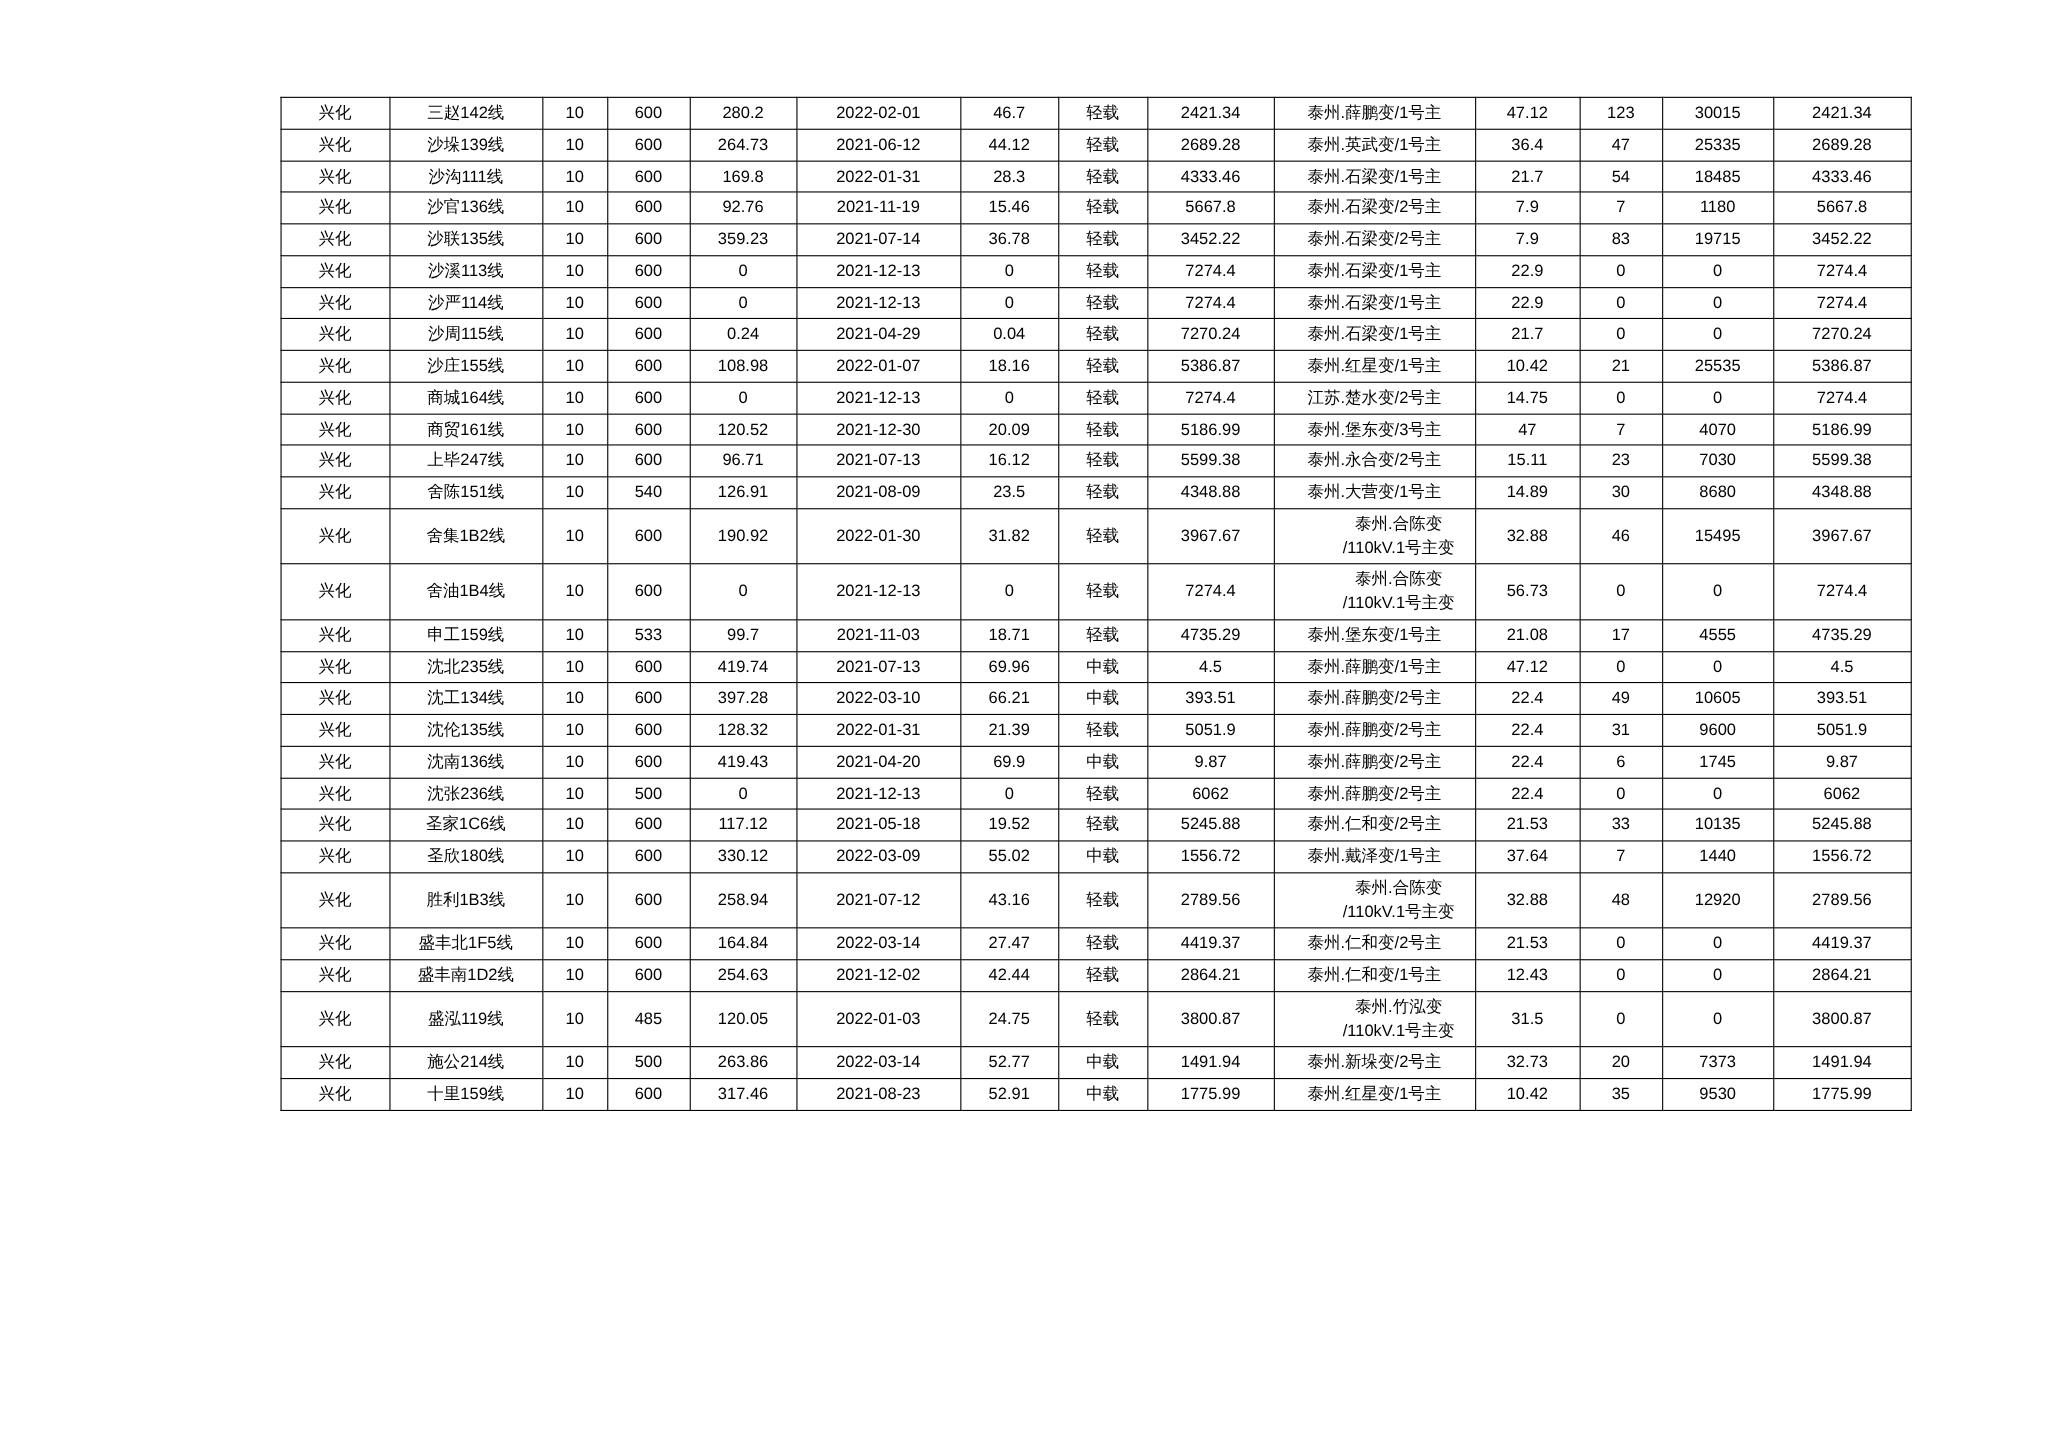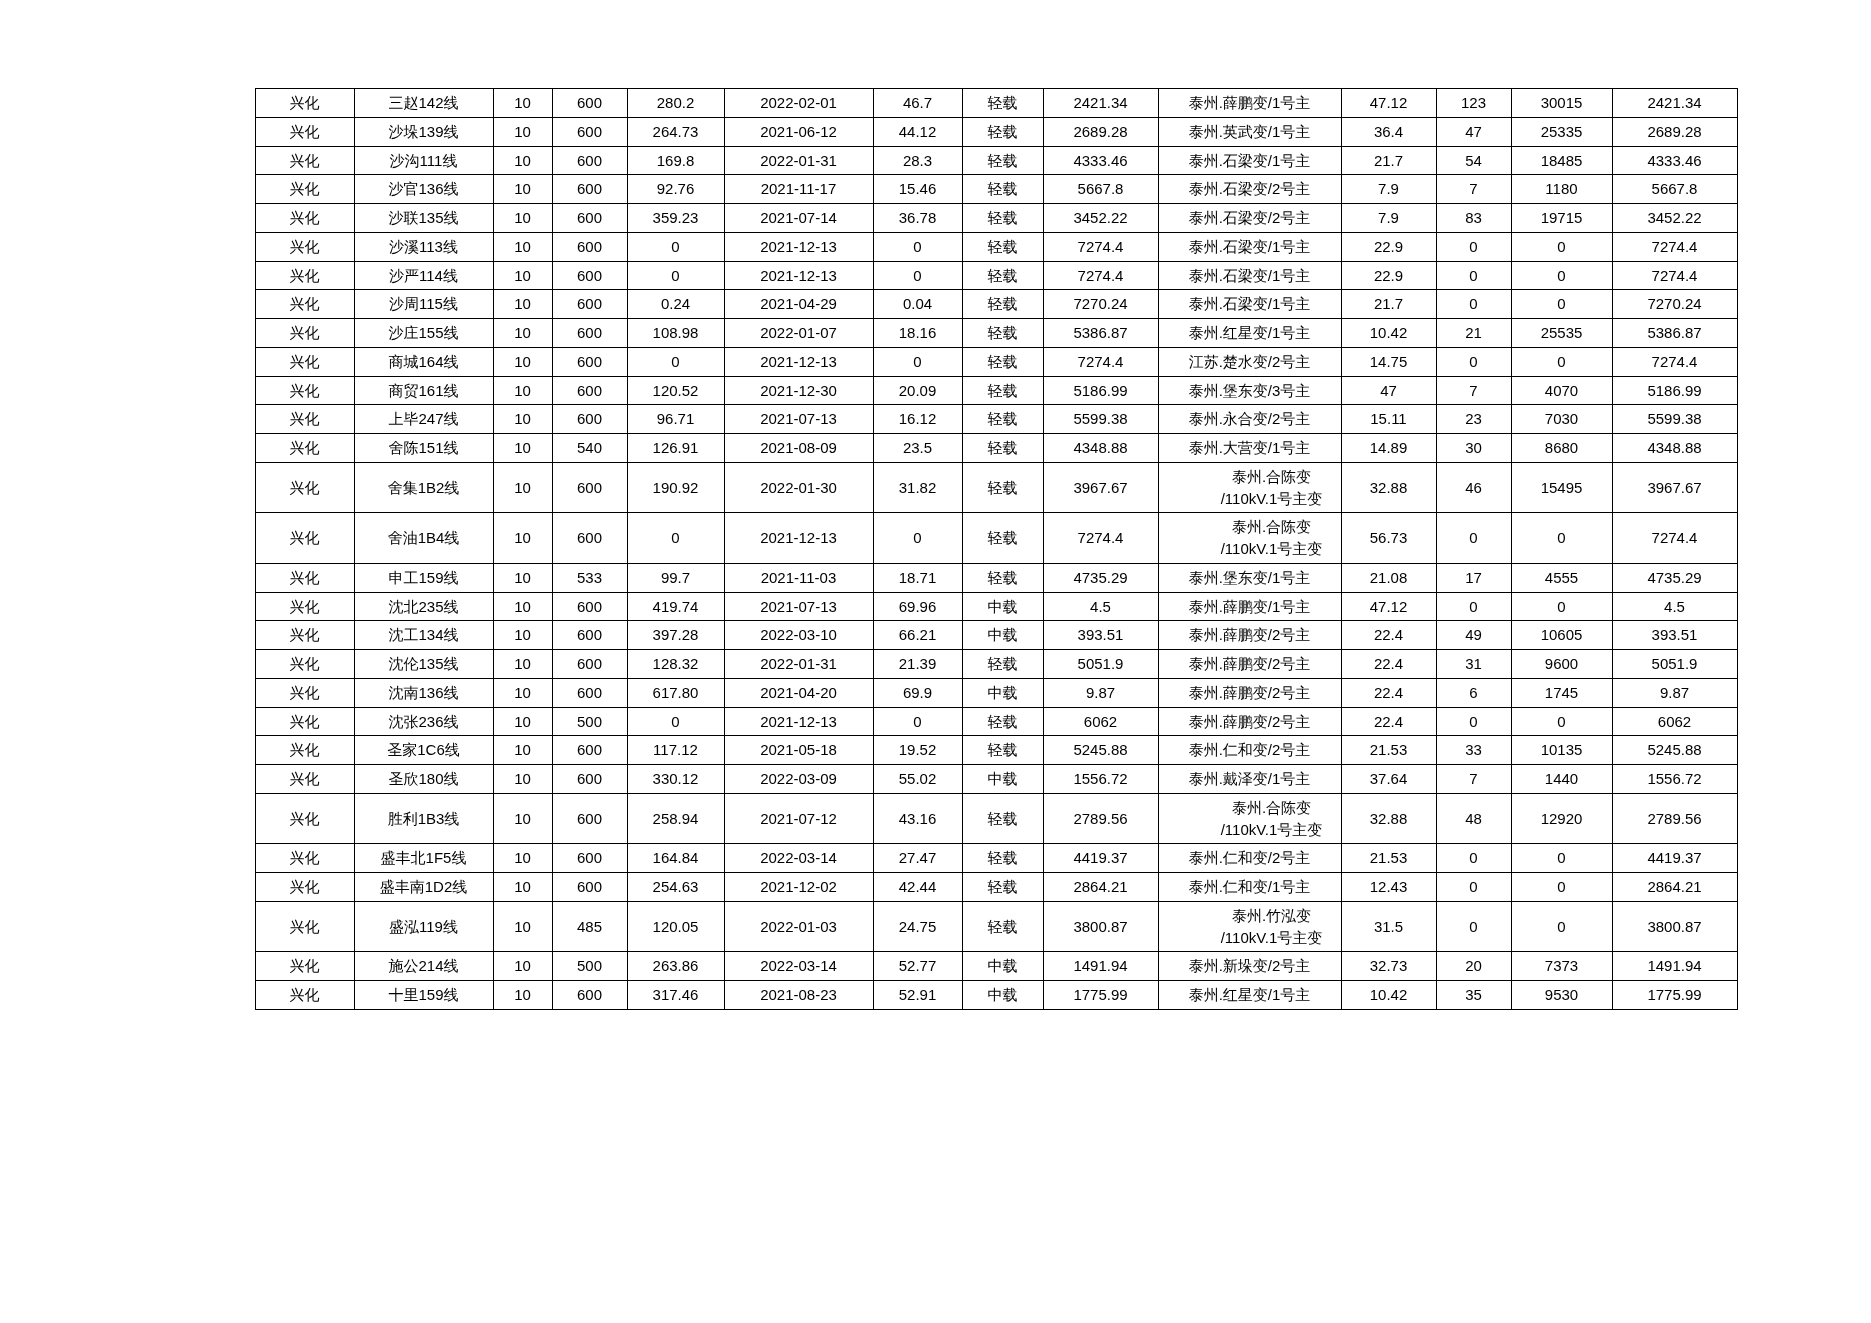--- a/index.html
+++ b/index.html
@@ -114,21 +114,21 @@
             <td class="c11">54</td>
             <td class="c12">18485</td>
             <td class="c13">4333.46</td>
           </tr>
           <tr>
             <td class="c0">兴化</td>
             <td class="c1">沙官136线</td>
             <td class="c2">10</td>
             <td class="c3">600</td>
             <td class="c4">92.76</td>
-            <td class="c5">2021-11-17</td>
+            <td class="c5">2021-11-19</td>
             <td class="c6">15.46</td>
             <td class="c7">轻载</td>
             <td class="c8">5667.8</td>
             <td class="c9">泰州.石梁变/2号主</td>
             <td class="c10">7.9</td>
             <td class="c11">7</td>
             <td class="c12">1180</td>
             <td class="c13">5667.8</td>
           </tr>
           <tr>
@@ -375,21 +375,21 @@
             <td class="c10">22.4</td>
             <td class="c11">31</td>
             <td class="c12">9600</td>
             <td class="c13">5051.9</td>
           </tr>
           <tr>
             <td class="c0">兴化</td>
             <td class="c1">沈南136线</td>
             <td class="c2">10</td>
             <td class="c3">600</td>
-            <td class="c4">617.80</td>
+            <td class="c4">419.43</td>
             <td class="c5">2021-04-20</td>
             <td class="c6">69.9</td>
             <td class="c7">中载</td>
             <td class="c8">9.87</td>
             <td class="c9">泰州.薛鹏变/2号主</td>
             <td class="c10">22.4</td>
             <td class="c11">6</td>
             <td class="c12">1745</td>
             <td class="c13">9.87</td>
           </tr>

